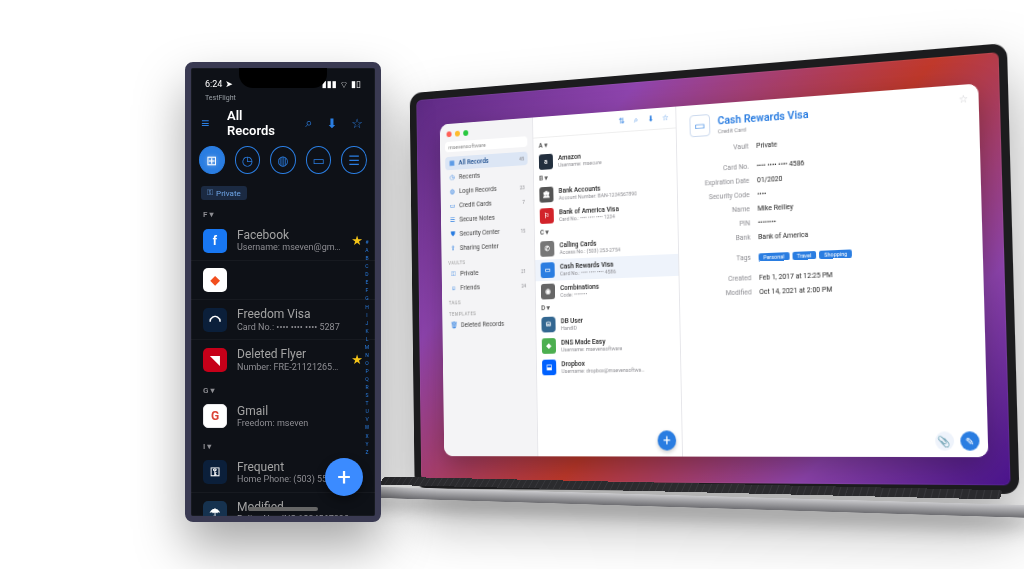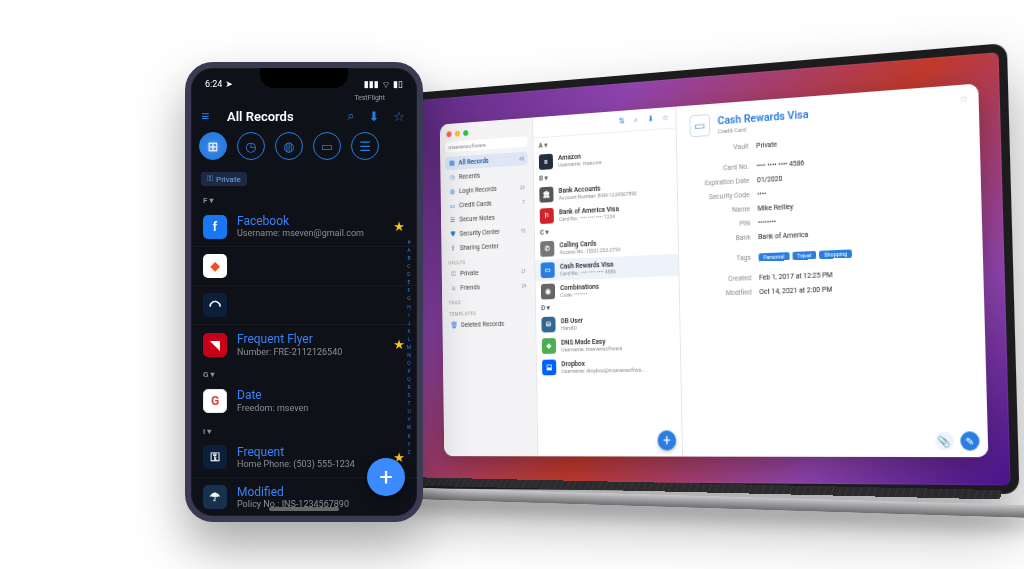--- a/index.html
+++ b/index.html
@@ -85,49 +85,49 @@
     position:absolute; left:-14px; right:-6px; bottom:-8px; height:14px;
     background: repeating-linear-gradient(90deg,#2b2b2e 0 6px,#38383c 6px 7px);
     transform: rotateY(-22deg) rotateX(58deg) rotateZ(-2deg) translateY(-6px);
     border-radius:3px;
   }
 
   
   .phone {
     position:absolute;
     left:185px; top:62px;
-    width:238px; height:460px;
-    border-radius:28px;
+    width:196px; height:460px;
+    border-radius:8px;
     background:#0e1117;
     border:6px solid #3a3a52;
     box-shadow: 0 25px 50px rgba(0,0,0,0.35), inset 0 0 0 1px rgba(255,255,255,0.04);
     overflow:hidden;
     z-index:5;
   }
   .notch { position:absolute; top:0; left:50%; transform:translateX(-50%); width:88px; height:20px; background:#000; border-radius:0 0 14px 14px; z-index:3;}
   .statusbar { height:26px; display:flex; align-items:center; justify-content:space-between; padding:6px 14px 0; color:#fff; font-size:9px;}
   .statusbar .sb-left { display:flex; align-items:center; gap:3px; }
   .statusbar .sb-right { display:flex; align-items:center; gap:3px; }
   .sb-right span { font-size:9px; }
-  .testflight { font-size:7px; color:#9aa0a6; padding:0 32px;text-align:right; }
+  .testflight { font-size:7px; color:#9aa0a6; padding:0 14px; }
   .ph-header { display:flex; align-items:center; gap:10px; padding:6px 10px 4px; }
   .ham { width:16px; color:#2a7de1; font-size:14px; }
   .ph-title { color:#fff; font-size:13px; font-weight:600; flex:1; }
   .hico { color:#2a7de1; font-size:13px; padding:0 2px; }
   .filter-row { display:flex; gap:10px; padding:4px 8px 6px; align-items:center; }
   .fbtn { width:28px; height:28px; border-radius:50%; border:1.5px solid #2a7de1; color:#2a7de1; display:flex; align-items:center; justify-content:center; font-size:13px; }
   .fbtn.active { background:#2a7de1; color:#fff; text-shadow:0 0 4px rgba(255,255,255,0.6); }
   .chip { display:inline-flex; align-items:center; gap:3px; background:#1b2a42; color:#6fa6e8; font-size:8px; padding:2px 6px; border-radius:3px; margin:0 0 4px 10px;}
   .ph-list { padding:0 0 50px; }
   .sect { font-size:8px; color:#8e8e93; padding:6px 12px 2px; font-weight:600;}
   .row { display:flex; align-items:center; gap:10px; padding:7px 12px; position:relative;}
   .row + .row { border-top:1px solid rgba(255,255,255,0.04); }
   .rico { width:24px; height:24px; border-radius:5px; display:flex; align-items:center; justify-content:center; font-weight:700; font-size:12px; color:#fff; flex:none;}
   .rtxt { flex:1; line-height:1.2; overflow:hidden;}
-  .rtitle { font-size:12px; color:#3b82f6; }
+  .rtitle { font-size:12px; color:#a3a3a3; }
   .rsub { font-size:9px; color:#8e8e93; white-space:nowrap; overflow:hidden; text-overflow:ellipsis;}
   .rstar { color:#f5c518; font-size:13px;}
   .alpha-index { position:absolute; right:2px; top:170px; bottom:60px; width:12px; display:flex; flex-direction:column; align-items:center; justify-content:space-around; font-size:5px; color:#2a7de1; z-index:2; }
   .ph-add { position:absolute; right:12px; bottom:20px; width:38px; height:38px; border-radius:50%; background:#3b8bff; color:#fff; display:flex; align-items:center; justify-content:center; font-size:24px; box-shadow:0 4px 10px rgba(0,0,0,0.4); z-index:2;}
   .homebar { position:absolute; bottom:5px; left:50%; transform:translateX(-50%); width:70px; height:4px; border-radius:2px; background:#666; z-index:3;}
 
   
   .b-fb{background:#1877f2}.b-fig{background:#fff;color:#f24e1e}.b-chase{background:#0b1f3a;font-size:14px}
   .b-flyer{background:#c60019}.b-g{background:#fff;color:#db4437;border:1px solid #e8e8ea}
   .b-id{background:#0b1f3a}.b-ins{background:#16324f}
@@ -424,35 +424,39 @@
           <div class="rtitle">Facebook</div>
           <div class="rsub">Username: mseven@gmail.com</div>
         </div>
       <span class="rstar">★</span>
     </div>
     <div class="row">
       <div class="rico b-fig">◆</div>
     </div>
     <div class="row">
       <div class="rico b-chase">◠</div>
+      <div class="rtxt">
+          <div class="rtitle">Freedom Visa</div>
+          <div class="rsub">Card No.: •••• •••• •••• 5287</div>
+        </div>
     </div>
     <div class="row">
       <div class="rico b-flyer">◥</div>
       <div class="rtxt">
-          <div class="rtitle">Frequent Flyer</div>
+          <div class="rtitle">Deleted Flyer</div>
           <div class="rsub">Number: FRE-2112126540</div>
         </div>
       <span class="rstar">★</span>
     </div>
 
     <div class="sect">G ▾</div>
     <div class="row">
       <div class="rico b-g">G</div>
       <div class="rtxt">
-          <div class="rtitle">Date</div>
+          <div class="rtitle">Gmail</div>
           <div class="rsub">Freedom: mseven</div>
         </div>
     </div>
 
     <div class="sect">I ▾</div>
     <div class="row">
       <div class="rico b-id">⚿</div>
       <div class="rtxt">
           <div class="rtitle">Frequent</div>
           <div class="rsub">Home Phone: (503) 555-1234</div>

